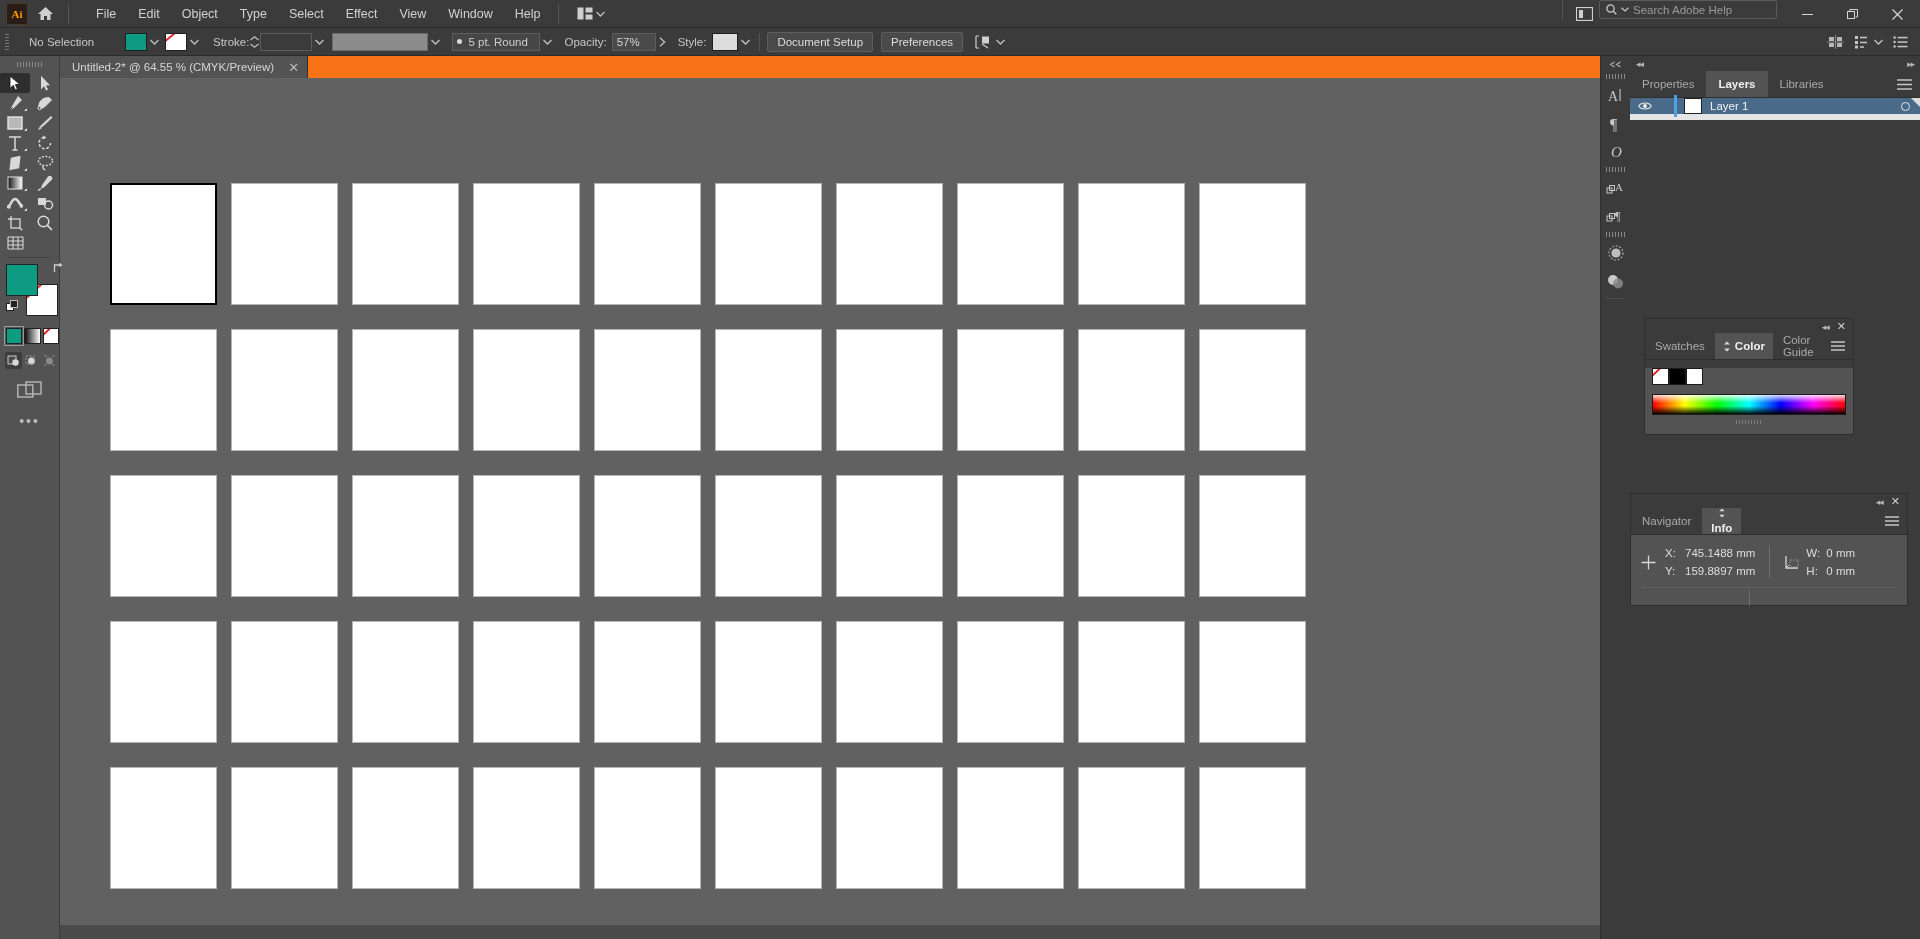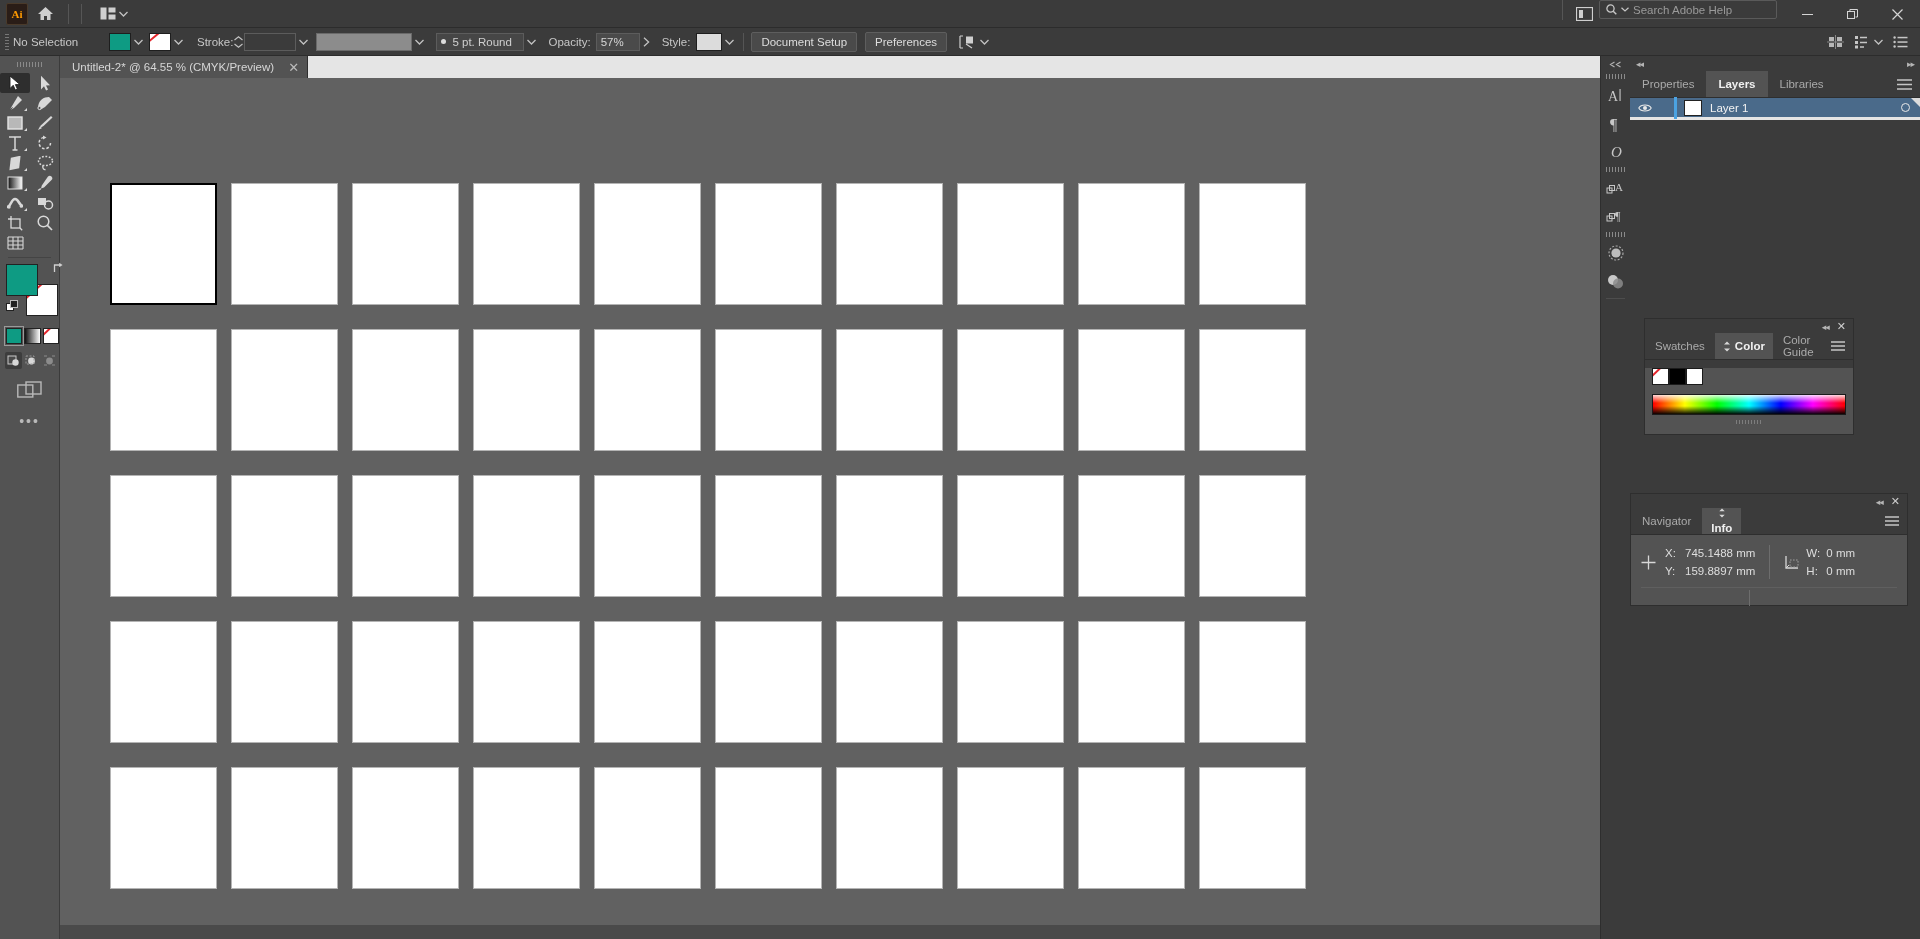--- a/index.html
+++ b/index.html
@@ -47,21 +47,21 @@
 
   
   .controlbar {
     position: absolute; left: 0; top: 28px; width: 1920px; height: 28px;
     background: #3b3b3b; display: flex; align-items: center;
     border-bottom: 1px solid #2c2c2c; font-size: 11.5px;
   }
   .grip { width: 4px; height: 16px; margin: 0 4px 0 5px;
     background-image: repeating-linear-gradient(to bottom, #777 0 1px, transparent 1px 3px);
   }
-  .cb-label { color: #c7c7c7; font-size: 11.5px; white-space: nowrap; }
+  .cb-label { color: #c7c7c7; font-size: 11.5px; white-space: nowrap; margin-left: 16px; }
   .cb-sep { width: 1px; height: 18px; background: #555; margin: 0 7px; }
   .swatch-box {
     width: 22px; height: 18px; border: 1px solid #1e1e1e; background: #fff;
   }
   .swatch-teal { background: #0e9b83; }
   .swatch-none {
     background: #fff; position: relative; overflow: hidden;
   }
   .swatch-none::after {
     content:''; position:absolute; left:-3px; top:50%; width:34px; height:1.6px;
@@ -83,21 +83,21 @@
   .btn {
     background: #4a4a4a; border: 1px solid #5e5e5e; border-radius: 2px;
     height: 20px; padding: 0 9px; display: flex; align-items: center;
     color: #ddd; font-size: 11.5px; white-space: nowrap;
   }
   .cb-right { position: absolute; right: 6px; top: 0; height: 28px; display: flex; align-items: center; gap: 10px; }
 
   
   .tabbar {
     position: absolute; left: 60px; top: 56px; width: 1570px; height: 22px;
-    background: #e5e5e5; display: flex; align-items: flex-end;
+    background: #f97316; display: flex; align-items: flex-end;
   }
   .doc-tab {
     height: 22px; background: #535353; display: flex; align-items: center;
     padding: 0 8px 0 12px; font-size: 11.5px; color: #d6d6d6; gap: 14px;
     border-right: 1px solid #2e2e2e;
   }
   .tab-close { font-size: 13px; color: #bbb; line-height: 1; }
 
   
   .toolbar {
@@ -191,21 +191,21 @@
   .ptab {
     height: 26px; display: flex; align-items: center; padding: 0 12px;
     font-size: 11.5px; color: #aaa; gap: 4px;
   }
   .ptab.active { background: #535353; color: #f0f0f0; font-weight: bold; }
   .pmenu { position: absolute; right: 8px; top: 7px; }
   .panel-body { background: #535353; }
 
   .layer-row {
     height: 22px; display: flex; align-items: center; background: #4a6a8a;
-    border-bottom: 3px solid #e5e5e5; position: relative; padding-left: 4px;
+    border-bottom: 6px solid #e5e5e5; position: relative; padding-left: 4px;
   }
   .layer-eye { width: 22px; display: flex; align-items: center; justify-content: center; }
   .layer-lock { width: 18px; }
   .layer-color { width: 3px; height: 22px; background: #4ba3e3; margin-right: 7px;}
   .layer-thumb { width: 18px; height: 16px; background: #fff; border: 1px solid #222; margin-right: 8px; }
   .layer-name { font-size: 11.5px; color: #f2f2f2; }
   .layer-circle {
     position: absolute; right: 10px; width: 9px; height: 9px; border: 1.5px solid #e8e8e8;
     border-radius: 50%;
   }
@@ -254,20 +254,31 @@
 <div class="app">
 
   <div class="menubar">
     <div class="ai-logo">Ai</div>
     <div class="home-icon">
       <svg width="17" height="15" viewBox="0 0 17 15">
           <path d="M8.5 1 L16 8 H13.5 V14 H10 V10 H7 V14 H3.5 V8 H1 Z" fill="#cfcfcf"></path>
         </svg>
     </div>
     <div class="vsep"></div>
+    <div class="menu-items">
+      <div class="menu-item">File</div>
+      <div class="menu-item">Edit</div>
+      <div class="menu-item">Object</div>
+      <div class="menu-item">Type</div>
+      <div class="menu-item">Select</div>
+      <div class="menu-item">Effect</div>
+      <div class="menu-item">View</div>
+      <div class="menu-item">Window</div>
+      <div class="menu-item">Help</div>
+    </div>
     <div class="vsep"></div>
     <div class="arrange-btn">
       <svg width="16" height="13" viewBox="0 0 16 13">
         <rect x="0.5" y="0.5" width="6" height="12" fill="#cfcfcf"></rect>
         <rect x="8.5" y="0.5" width="7" height="5" fill="#cfcfcf"></rect>
         <rect x="8.5" y="7.5" width="7" height="5" fill="#cfcfcf"></rect>
       </svg>
       <svg width="9" height="6" viewBox="0 0 9 6">
           <path d="M0.5 1 L4.5 5 L8.5 1" stroke="#c2c2c2" stroke-width="1.3" fill="none"></path>
         </svg>

